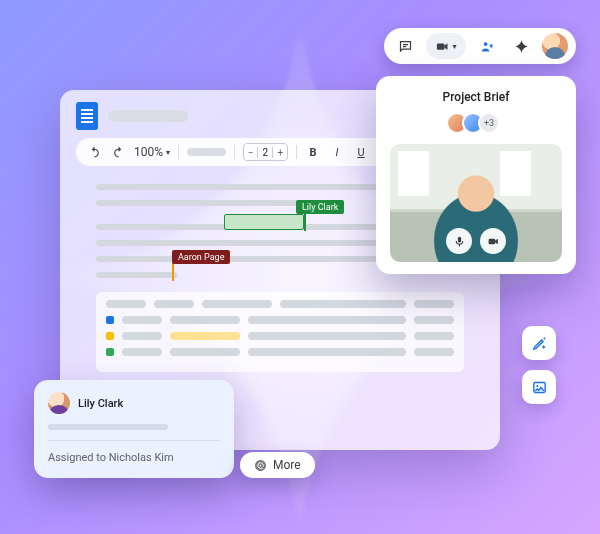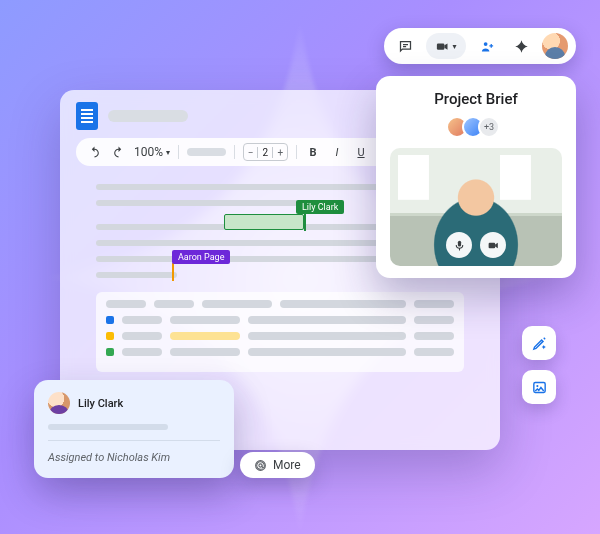--- a/index.html
+++ b/index.html
@@ -43,21 +43,21 @@
   .fontsize-box .val{border-left:1px solid #c7cbd1;border-right:1px solid #c7cbd1;min-width:16px;text-align:center;color:#202124;}
   .bold{font-weight:700;} .ital{font-style:italic;} .uline{text-decoration:underline;}
   .a-hl{position:relative;}
   .a-hl::after{content:"";position:absolute;left:0;right:0;bottom:-1px;height:3px;background:#fbbc04;}
   .docbody { position:relative; margin-top:18px; padding: 0 20px;}
   .pline{height:6px; border-radius:3px; background:#d3d7de; margin-bottom:10px;}
   .pline.short{width:55%;}
   .hlgreen{position:absolute; height:16px; background:#c8e6c9; border:1px solid #1e8e3e; border-radius:2px;}
   .tag{position:absolute; font-size:9px; color:#fff; padding:2px 6px; border-radius:2px; white-space:nowrap;}
   .tag.green{background:#1e8e3e;}
-  .tag.orange{background:#6d28d9;}
+  .tag.orange{background:#7f1d1d;}
   .cursor{position:absolute;width:2px;height:18px;}
   .cursor.green{background:#1e8e3e;}
   .cursor.orange{background:#f29900;}
   .sheet{margin-top:14px;background:rgba(255,255,255,.7);border-radius:6px;padding:8px 10px;}
   .srow{display:flex;gap:8px;align-items:center;margin-bottom:8px;}
   .chip{flex:0 0 auto;width:8px;height:8px;border-radius:2px;}
   .cell{height:8px;border-radius:4px;background:#d3d7de;flex:1;}
   .cell.sm{flex:0 0 40px;}
   .cell.md{flex:0 0 70px;}
   .cell.y{background:#fde293;}
@@ -72,21 +72,21 @@
   .pill.group{width:40px;}
   .pill svg{width:15px;height:15px;fill:currentColor;}
   .avatar{width:26px;height:26px;border-radius:50%;background:radial-gradient(circle at 35% 30%, #ffd9b3 0 35%, #e59a6f 36% 100%);position:relative;overflow:hidden;}
   .avatar::after{content:"";position:absolute;inset:55% 10% -30% 10%;background:#5b7ea7;border-radius:50% 50% 0 0;}
   
   .meetcard{
     position:absolute; right:24px; top:76px; width:200px;
     background:#fff; border-radius:14px; padding:14px 14px 12px;
     box-shadow:0 18px 40px rgba(40,30,90,.3);
   }
-  .meet-title{font-size:15px;font-weight:500;text-align:center;color:#202124;margin-bottom:8px;}
+  .meet-title{font-size:12px;font-weight:500;text-align:center;color:#202124;margin-bottom:8px;}
   .avrow{display:flex;justify-content:center;align-items:center;gap:-4px;margin-bottom:10px;}
   .avrow .av{width:22px;height:22px;border-radius:50%;border:2px solid #fff;margin-left:-6px;}
   .av1{background:linear-gradient(135deg,#f6c28b,#e07a5f);}
   .av2{background:linear-gradient(135deg,#9ec5ff,#3b82f6);}
   .avmore{width:22px;height:22px;border-radius:50%;border:2px solid #fff;margin-left:-6px;background:#e8eaed;font-size:9px;color:#5f6368;display:flex;align-items:center;justify-content:center;}
   .video{position:relative;width:100%;aspect-ratio:16/11;border-radius:10px;overflow:hidden;
     background:
       radial-gradient(circle at 50% 42%, #f3c7a1 0 16%, transparent 17%),
       radial-gradient(ellipse at 50% 82%, #2b6b77 0 34%, transparent 35%),
       linear-gradient(#e9efe8 0 55%, #cdd7ca 55% 58%, #b8c2b5 58% 100%);
@@ -104,21 +104,21 @@
     box-shadow:0 16px 36px rgba(40,30,90,.28);
     font-size:11px; color:#3c4043;
   }
   .commenthdr{display:flex;align-items:center;gap:8px;margin-bottom:10px;}
   .commenthdr .av{width:22px;height:22px;border-radius:50%;background:radial-gradient(circle at 35% 30%,#fde0c8 0 40%,#d7976a 41% 100%);position:relative;overflow:hidden;}
   .commenthdr .av::after{content:"";position:absolute;inset:60% 5% -40% 5%;background:#6d3fa3;border-radius:50% 50% 0 0;}
   .cname{font-weight:500;color:#202124;}
   .mention{color:#1a73e8;}
   .mention::before{content:"@";}
   .divline{height:1px;background:#d3dcea;margin:10px 0;}
-  .assigned{color:#5f6368;font-style:italic;}
+  .assigned{color:#5f6368;}
   
   .morepill{
     position:absolute;left:240px;top:452px;background:#fff;border-radius:18px;
     padding:6px 14px;display:flex;align-items:center;gap:6px;font-size:12px;color:#3c4043;
     box-shadow:0 8px 20px rgba(40,30,90,.25);
   }
   .morepill svg{width:13px;height:13px;fill:#5f6368;}
   
   .sidebtns{position:absolute;right:44px;top:326px;display:flex;flex-direction:column;gap:10px;}
   .sidebtn{width:34px;height:34px;border-radius:10px;background:#fff;display:flex;align-items:center;justify-content:center;box-shadow:0 6px 16px rgba(40,30,90,.22);color:#1a73e8;}

